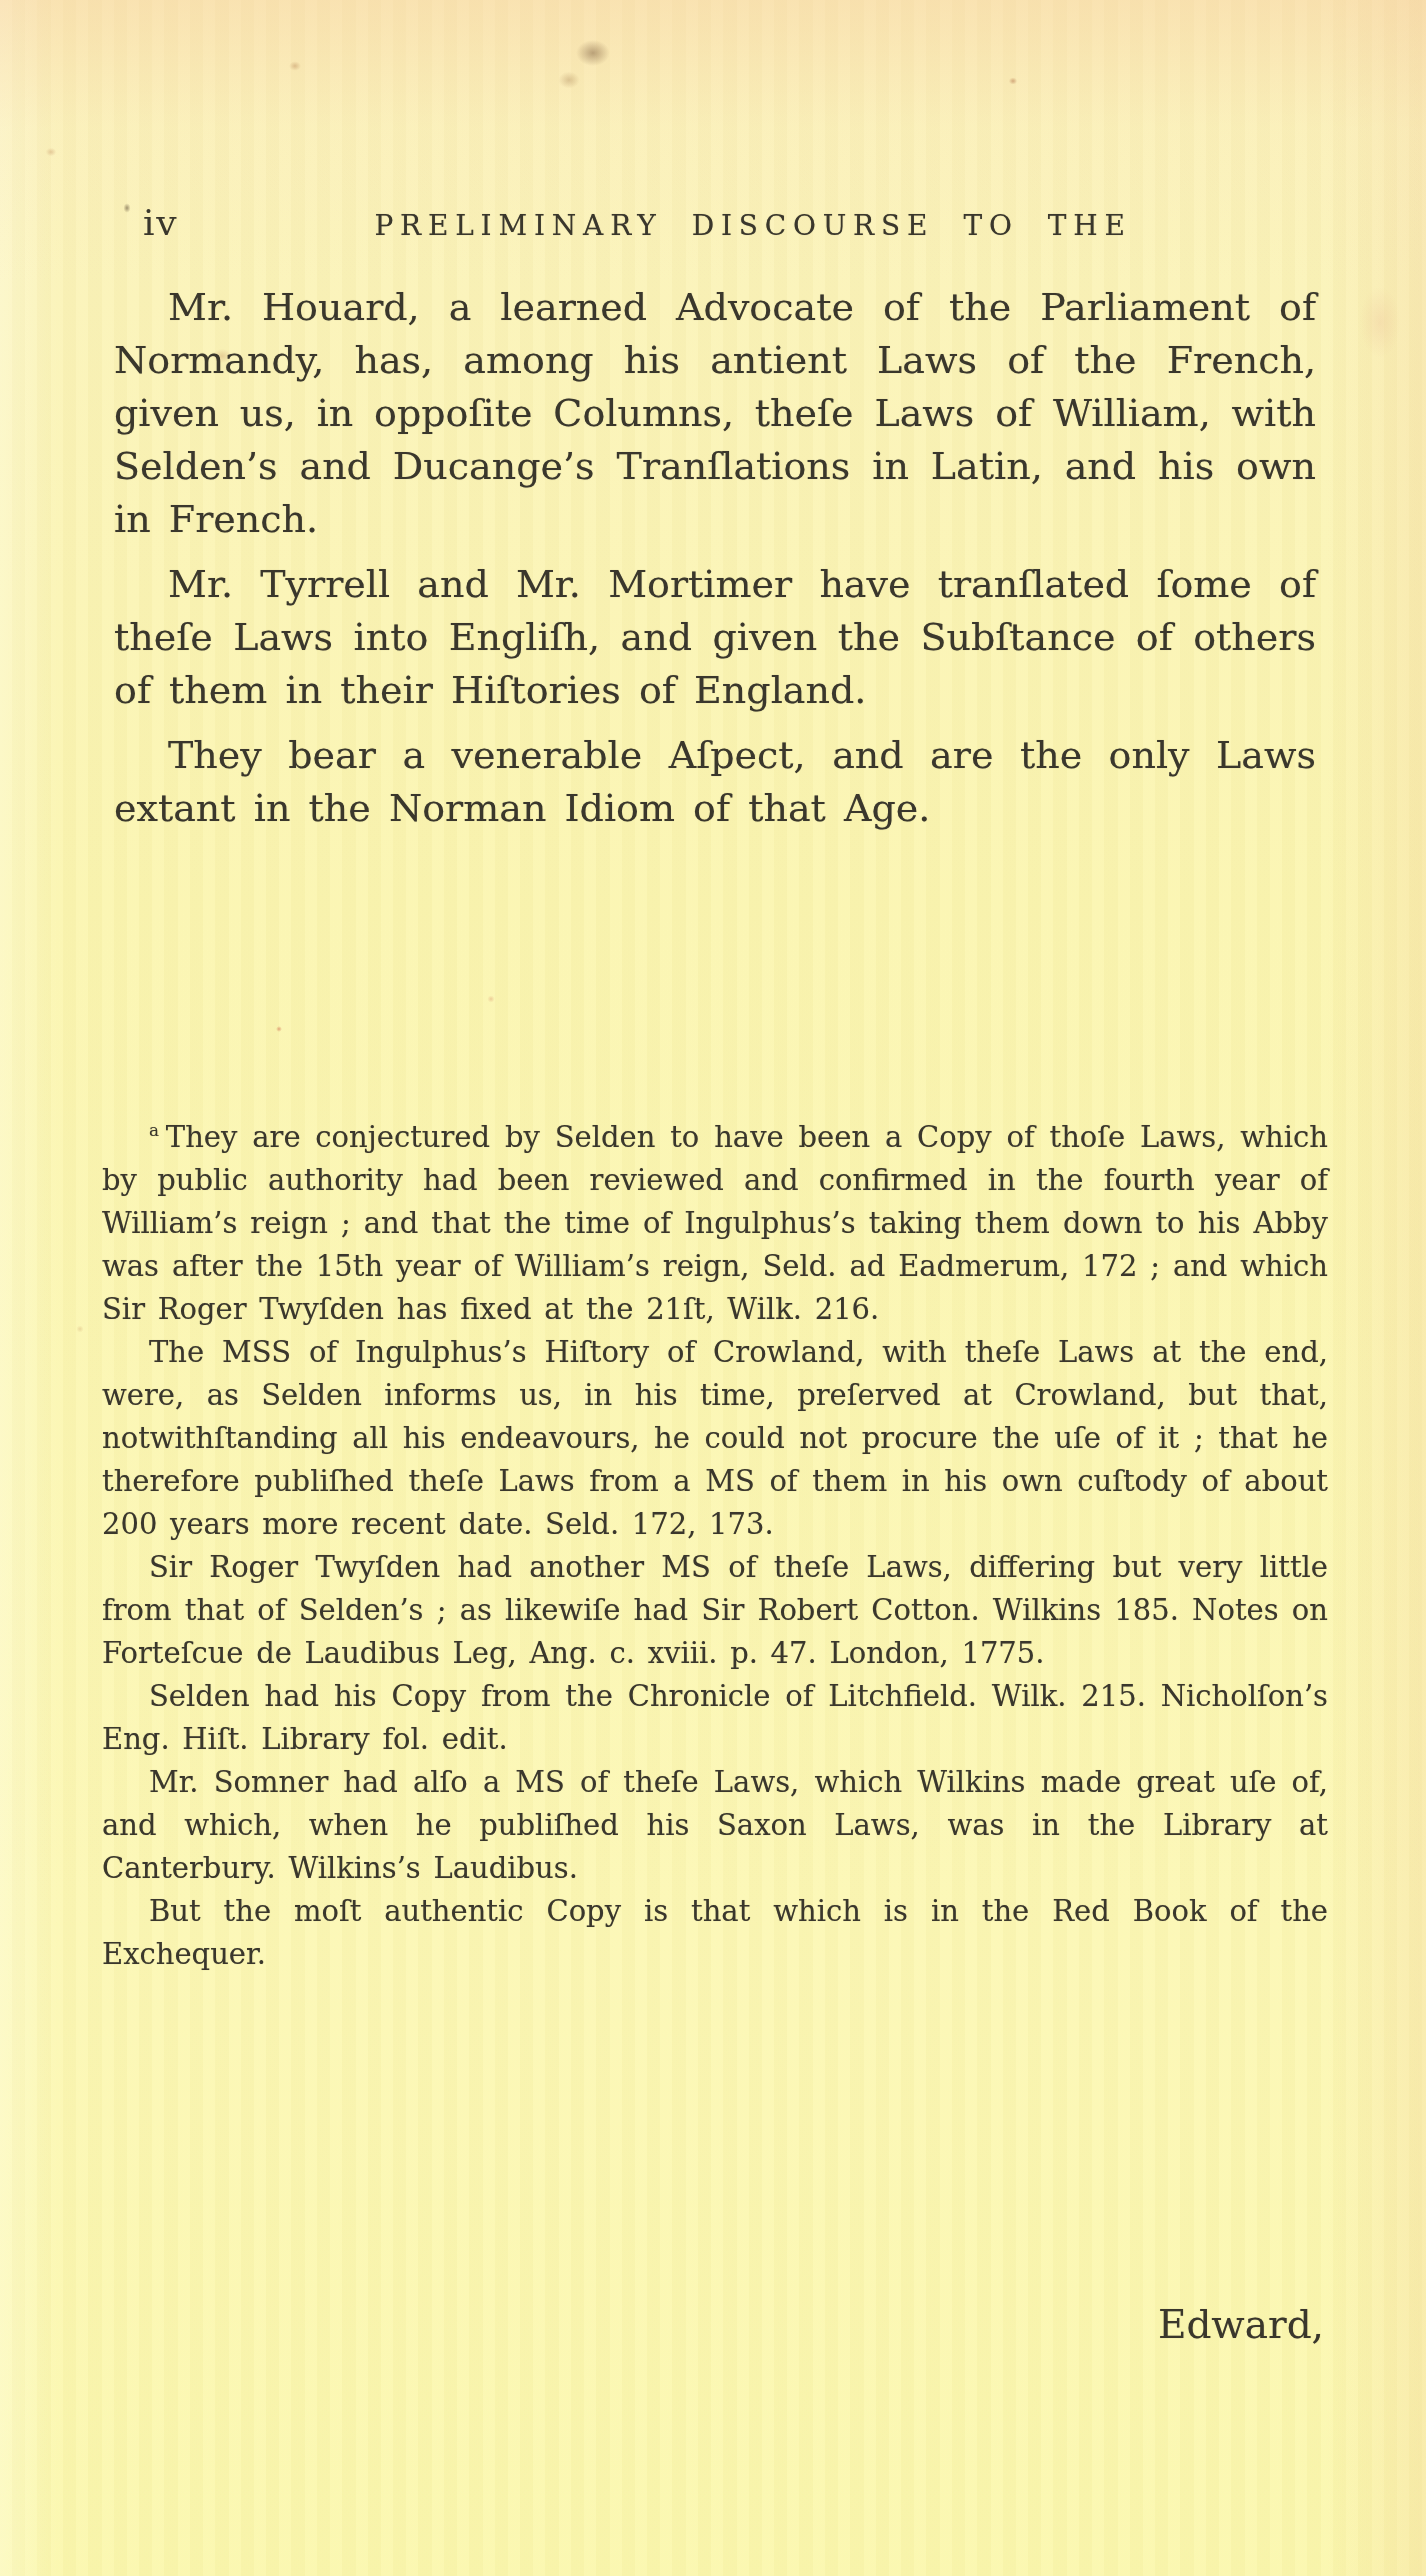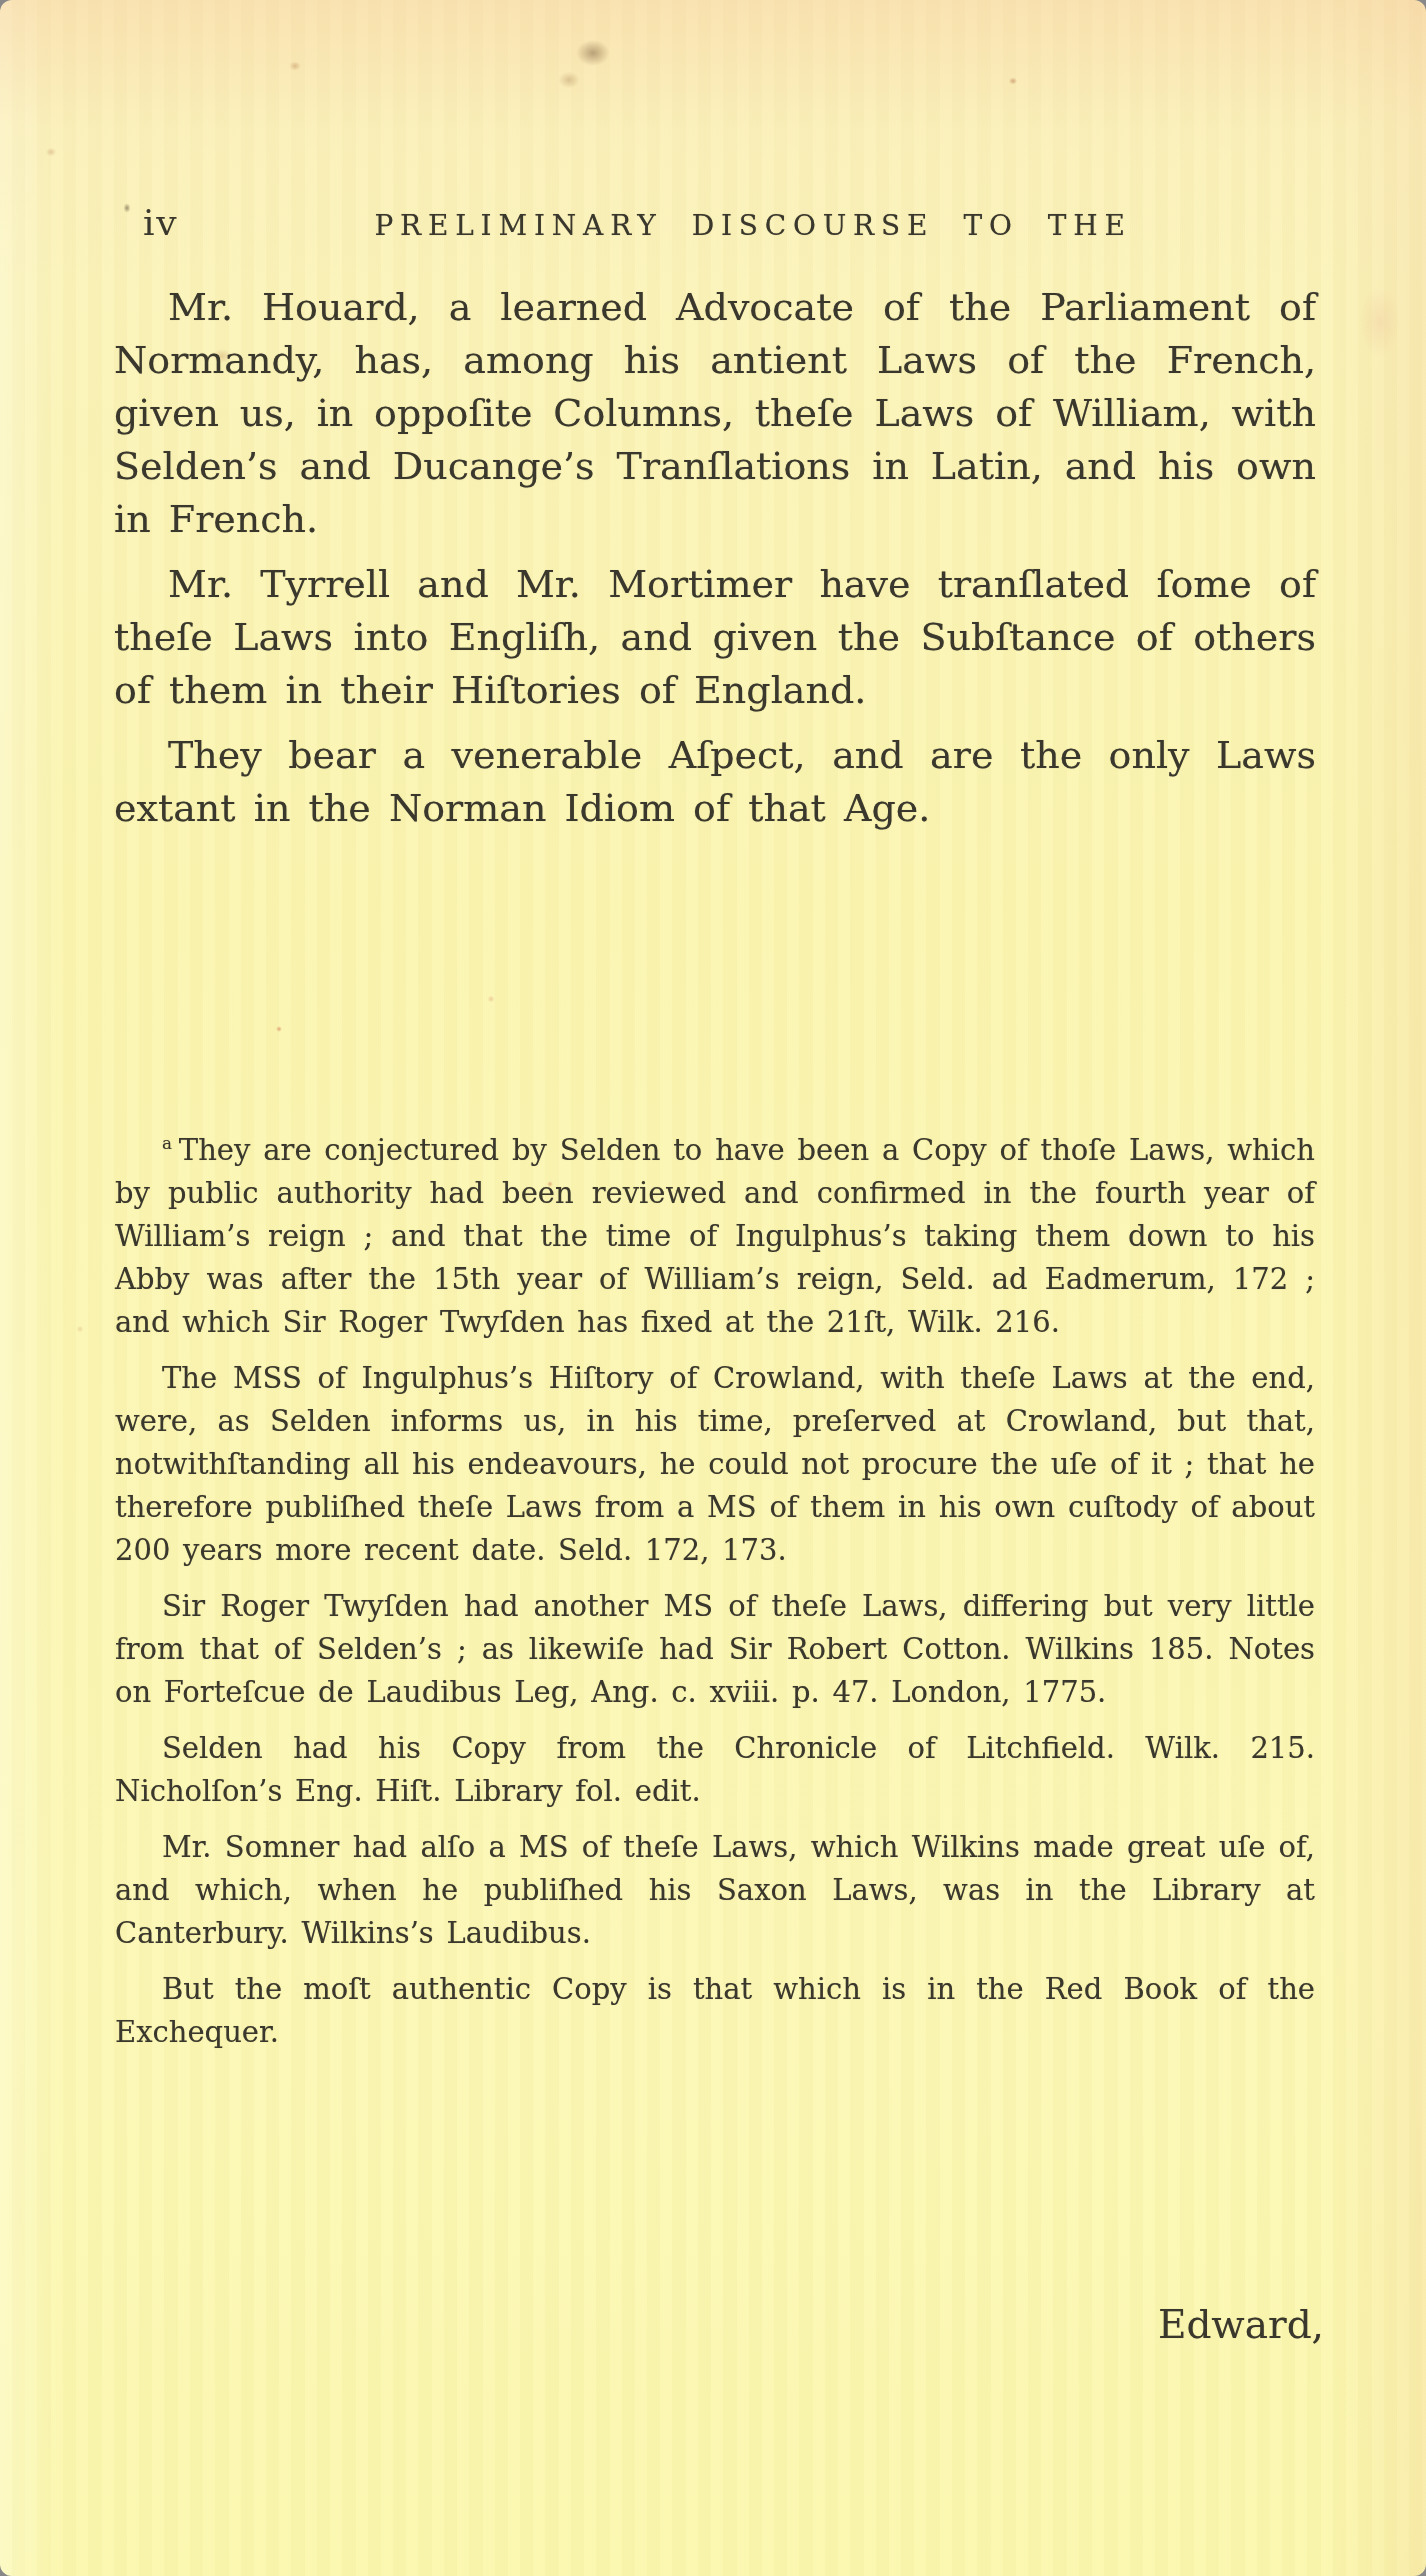--- a/index.html
+++ b/index.html
@@ -30,21 +30,20 @@
       radial-gradient(29px 51px at 1380px 322px,rgba(232,184,144,0.28),rgba(232,184,144,0) 70%),
       radial-gradient(5.1px 5.1px   at 80px 1329px, rgba(192,138,88,0.28), rgba(192,138,88,0) 70%),
       
       linear-gradient(180deg, rgba(247,200,155,0.38) 0%, rgba(250,228,180,0.18) 5%, rgba(0,0,0,0) 11%),
       
       linear-gradient(90deg, rgba(255,255,244,0.28) 0%, rgba(0,0,0,0) 4%, rgba(0,0,0,0) 93%, rgba(240,196,150,0.22) 100%),
       
       repeating-linear-gradient(90deg, rgba(255,255,235,0.07) 0px, rgba(255,255,235,0.07) 12px, rgba(120,110,40,0.025) 12px, rgba(120,110,40,0.025) 25.4px),
       
       linear-gradient(180deg, #fbf2bc 0%, #fbf5b0 35%, #fcf7b4 75%, #fbf7ad 100%);
-    border-radius: 12px;
   }
 
   .running-head {
     position: absolute;
     top: 202px;
     left: 102px;
     width: 1226px;
     height: 54px;
     display: flex;
     align-items: baseline;
@@ -92,21 +91,21 @@
     top: 1116px;
     left: 102px;
     width: 1226px;
     font-size: 29px;
     line-height: 43px;
     text-align: justify;
     word-spacing: 0.12em;
     text-shadow: 0 0 0.8px rgba(58,55,44,0.35);
   }
   .footnotes p {
-    margin: 13px;
+    margin: 0;
     text-indent: 47px;
   }
   .footnotes .fn-marker {
     margin: 0 6.8px 0 0;
   }
 
   .catchword {
     position: absolute;
     top: 2302px;
     right: 102px;

